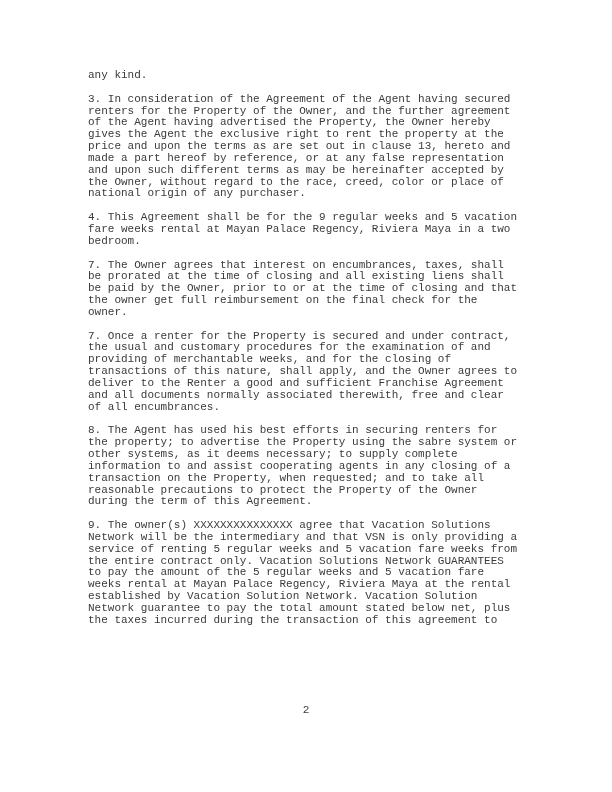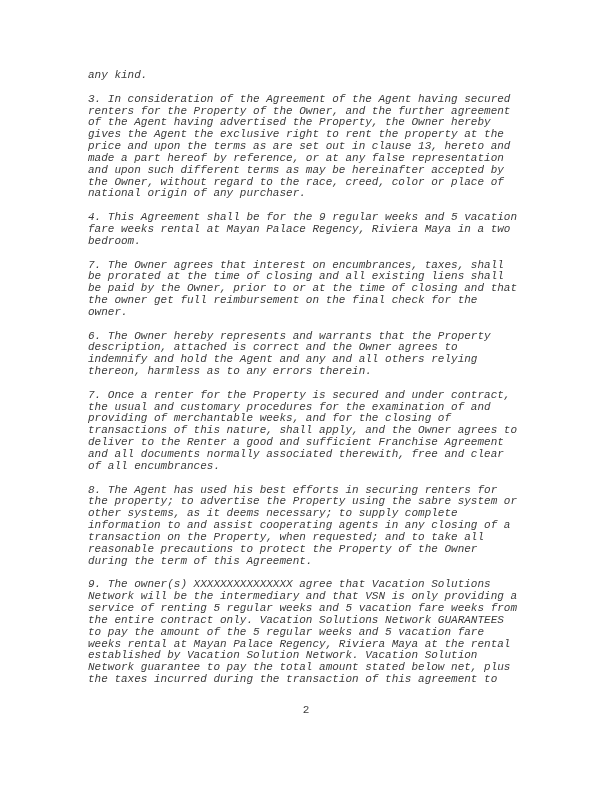--- a/index.html
+++ b/index.html
@@ -20,21 +20,20 @@
     position: absolute;
     left: 88px;
     top: 70px;
     width: 445px;
     font-size: 11px;
     line-height: 11.85px;
   }
   .para {
     white-space: pre;
     margin: 0 0 11.85px 0;
-    font-style: italic;
   }
   .page-number {
     position: absolute;
     top: 704px;
     left: 0;
     width: 612px;
     text-align: center;
     font-size: 11px;
     line-height: 12px;
   }
@@ -55,24 +54,20 @@
 the Owner, without regard to the race, creed, color or place of
 national origin of any purchaser.</div>
     <div class="para">4. This Agreement shall be for the 9 regular weeks and 5 vacation
 fare weeks rental at Mayan Palace Regency, Riviera Maya in a two
 bedroom.</div>
     <div class="para">7. The Owner agrees that interest on encumbrances, taxes, shall
 be prorated at the time of closing and all existing liens shall
 be paid by the Owner, prior to or at the time of closing and that
 the owner get full reimbursement on the final check for the
 owner.</div>
-    <div class="para">6. The Owner hereby represents and warrants that the Property
-description, attached is correct and the Owner agrees to
-indemnify and hold the Agent and any and all others relying
-thereon, harmless as to any errors therein.</div>
     <div class="para">7. Once a renter for the Property is secured and under contract,
 the usual and customary procedures for the examination of and
 providing of merchantable weeks, and for the closing of
 transactions of this nature, shall apply, and the Owner agrees to
 deliver to the Renter a good and sufficient Franchise Agreement
 and all documents normally associated therewith, free and clear
 of all encumbrances.</div>
     <div class="para">8. The Agent has used his best efforts in securing renters for
 the property; to advertise the Property using the sabre system or
 other systems, as it deems necessary; to supply complete

